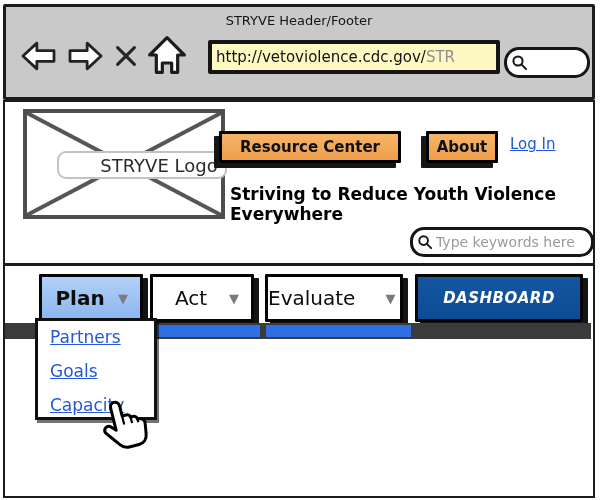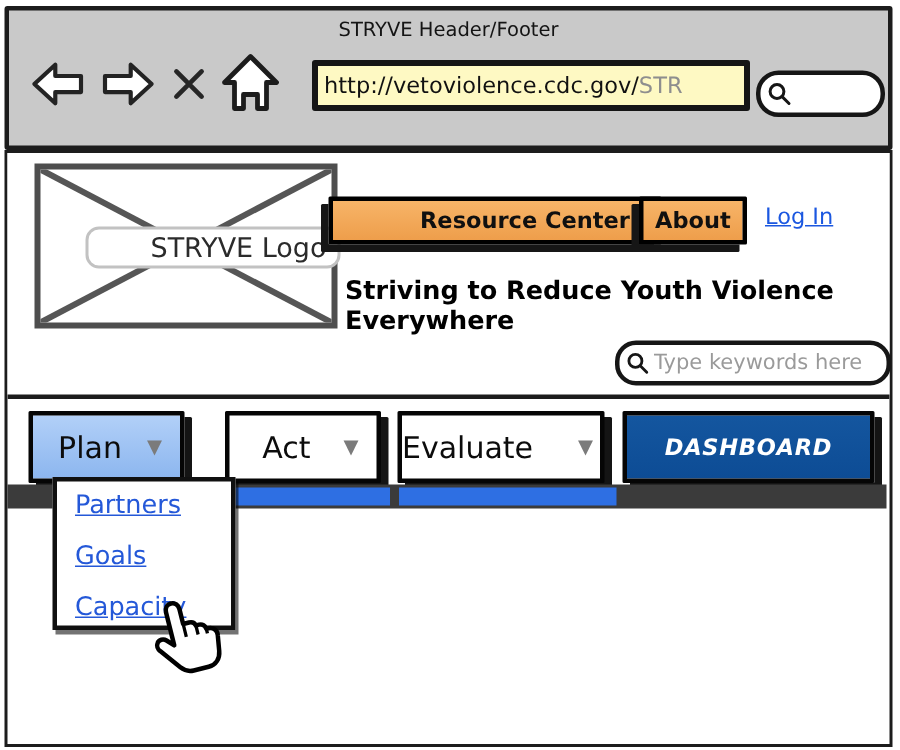--- a/index.html
+++ b/index.html
@@ -27,36 +27,36 @@
   .logo{left:18px;top:7px;width:194px;height:102px;border:4px solid #4e4e4e;background:#fff;}
   .logo svg{position:absolute;left:0;top:0;width:100%;height:100%;}
   .logo-label{left:30px;top:38px;width:132px;height:24px;background:#fff;border:2px solid #c2c2c2;
           border-radius:9px;display:flex;align-items:center;justify-content:center;
           font-size:18px;color:#2b2b2b;padding-left:34px;}
 
   
   .btn-orange{background:linear-gradient(#f7b468,#ee9e4b);border:3px solid #000;
           box-shadow:-5px 5px 0 #161616;display:flex;align-items:center;justify-content:center;
           font-size:15px;font-weight:bold;color:#101010;cursor:pointer;border-radius:1px;}
-  .btn-resource{left:214px;top:29px;width:176px;height:26px;padding-left:40px;}
+  .btn-resource{left:214px;top:29px;width:176px;height:26px;}
   .btn-about{left:421px;top:29px;width:66px;height:26px;}
   .login{left:505px;top:33px;font-size:15px;color:#1b57e0;text-decoration:underline;cursor:pointer;}
   .tagline{left:225px;top:82px;width:365px;font-size:17px;font-weight:bold;color:#000;}
   .kw-search{left:405px;top:125px;width:174px;height:24px;border:3px solid #161616;border-radius:14px;
           background:#fff;display:flex;align-items:center;padding-left:4px;}
   .kw-input{border:none;outline:none;background:transparent;font-size:14px;color:#444;width:140px;
           font-family:"DejaVu Sans","Liberation Sans",sans-serif;}
   .kw-input::placeholder{color:#9a9a9a;}
 
   
   .tab{position:absolute;top:172px;height:42px;border:3px solid #050505;box-shadow:5px 4px 0 #141414;
        display:flex;align-items:center;background:#fff;cursor:pointer;border-radius:1px;}
   .tab .lbl{flex:1;text-align:center;font-size:20px;color:#0c0c0c;}
   .caret{width:22px;font-size:13px;color:#7b7b7b;text-align:left;}
-  .tab-plan{left:14px;width:98px;background:linear-gradient(#b2d0f8,#8cb6ef);}
+  .tab-plan{left:34px;width:98px;background:linear-gradient(#b2d0f8,#8cb6ef);font-weight:bold;}
   .tab-act{left:145px;width:98px;}
   .tab-evaluate{left:260px;width:132px;gap:30px;}
   .tab-dashboard{left:410px;width:162px;background:linear-gradient(#14569f,#0d4c95);font-style:italic;}
   .tab-dashboard .lbl{color:#fff;font-size:15px;font-weight:bold;letter-spacing:.5px;}
 
   .tabbar{left:0px;top:221px;width:586px;height:16px;background:#3b3b3b;}
   .tabbar .seg{position:absolute;top:2px;height:12px;background:#2e6fe3;}
   .seg-act{left:134px;width:121px;}
   .seg-evaluate{left:261px;width:145px;}
 

